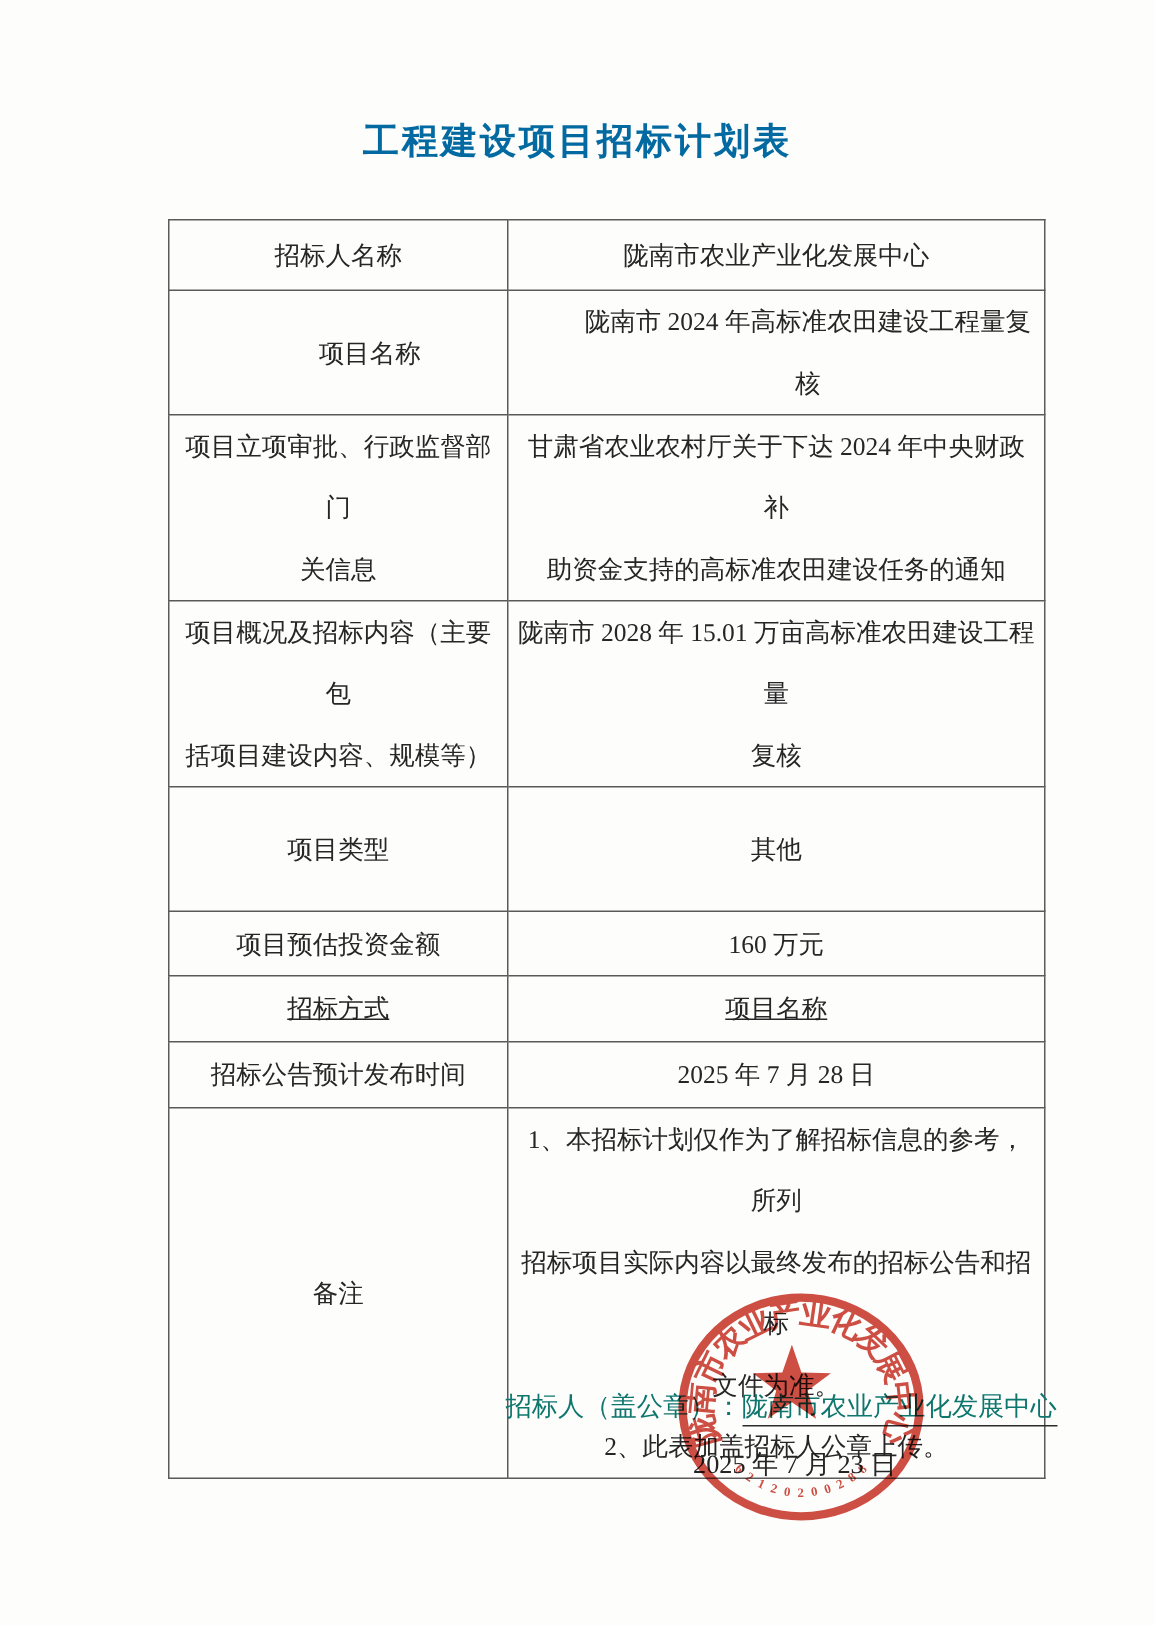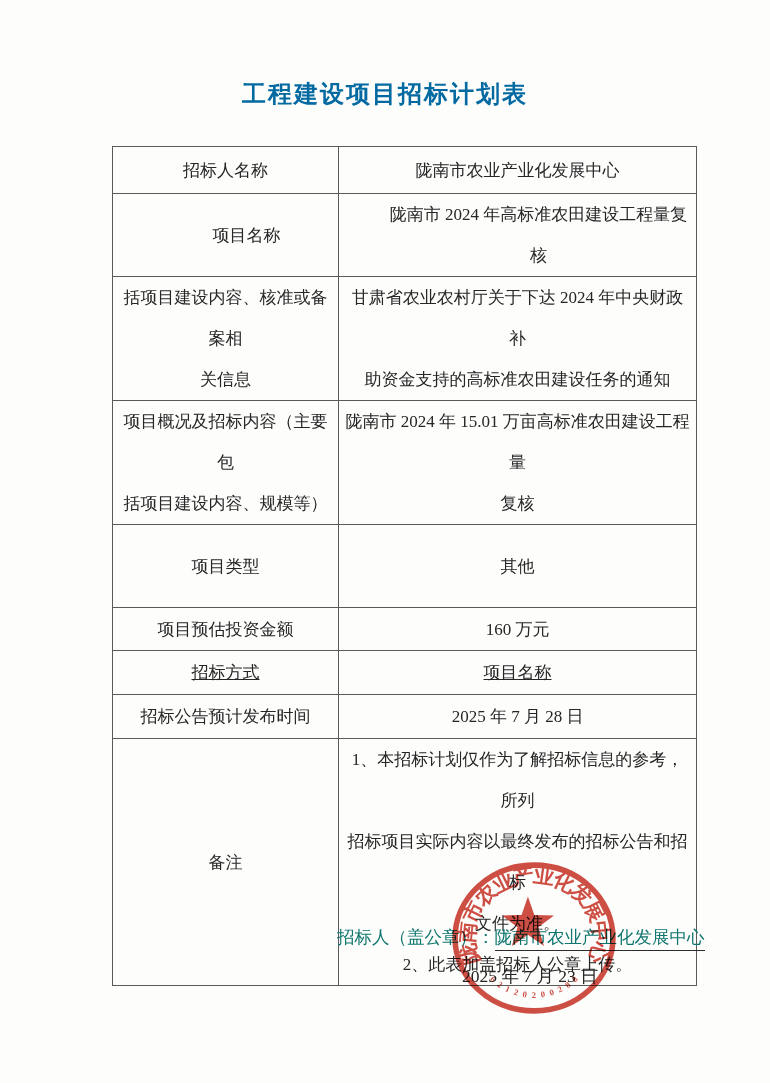--- a/index.html
+++ b/index.html
@@ -106,29 +106,29 @@
     <tbody>
       <tr>
         <td class="c-label">招标人名称</td>
         <td class="c-value">陇南市农业产业化发展中心</td>
       </tr>
       <tr>
         <td class="c-label">项目名称</td>
         <td class="c-value">陇南市 2024 年高标准农田建设工程量复核</td>
       </tr>
       <tr>
-        <td class="c-label">括项目建设内容、核准或备案相
+        <td class="c-label">项目立项审批、行政监督部门
 关信息</td>
         <td class="c-value">甘肃省农业农村厅关于下达 2024 年中央财政补
 助资金支持的高标准农田建设任务的通知</td>
       </tr>
       <tr>
         <td class="c-label">项目概况及招标内容（主要包
 括项目建设内容、规模等）</td>
-        <td class="c-value">陇南市 2024 年 15.01 万亩高标准农田建设工程量
+        <td class="c-value">陇南市 2028 年 15.01 万亩高标准农田建设工程量
 复核</td>
       </tr>
       <tr>
         <td class="c-label">项目类型</td>
         <td class="c-value">其他</td>
       </tr>
       <tr>
         <td class="c-label">项目预估投资金额</td>
         <td class="c-value">160 万元</td>
       </tr>

